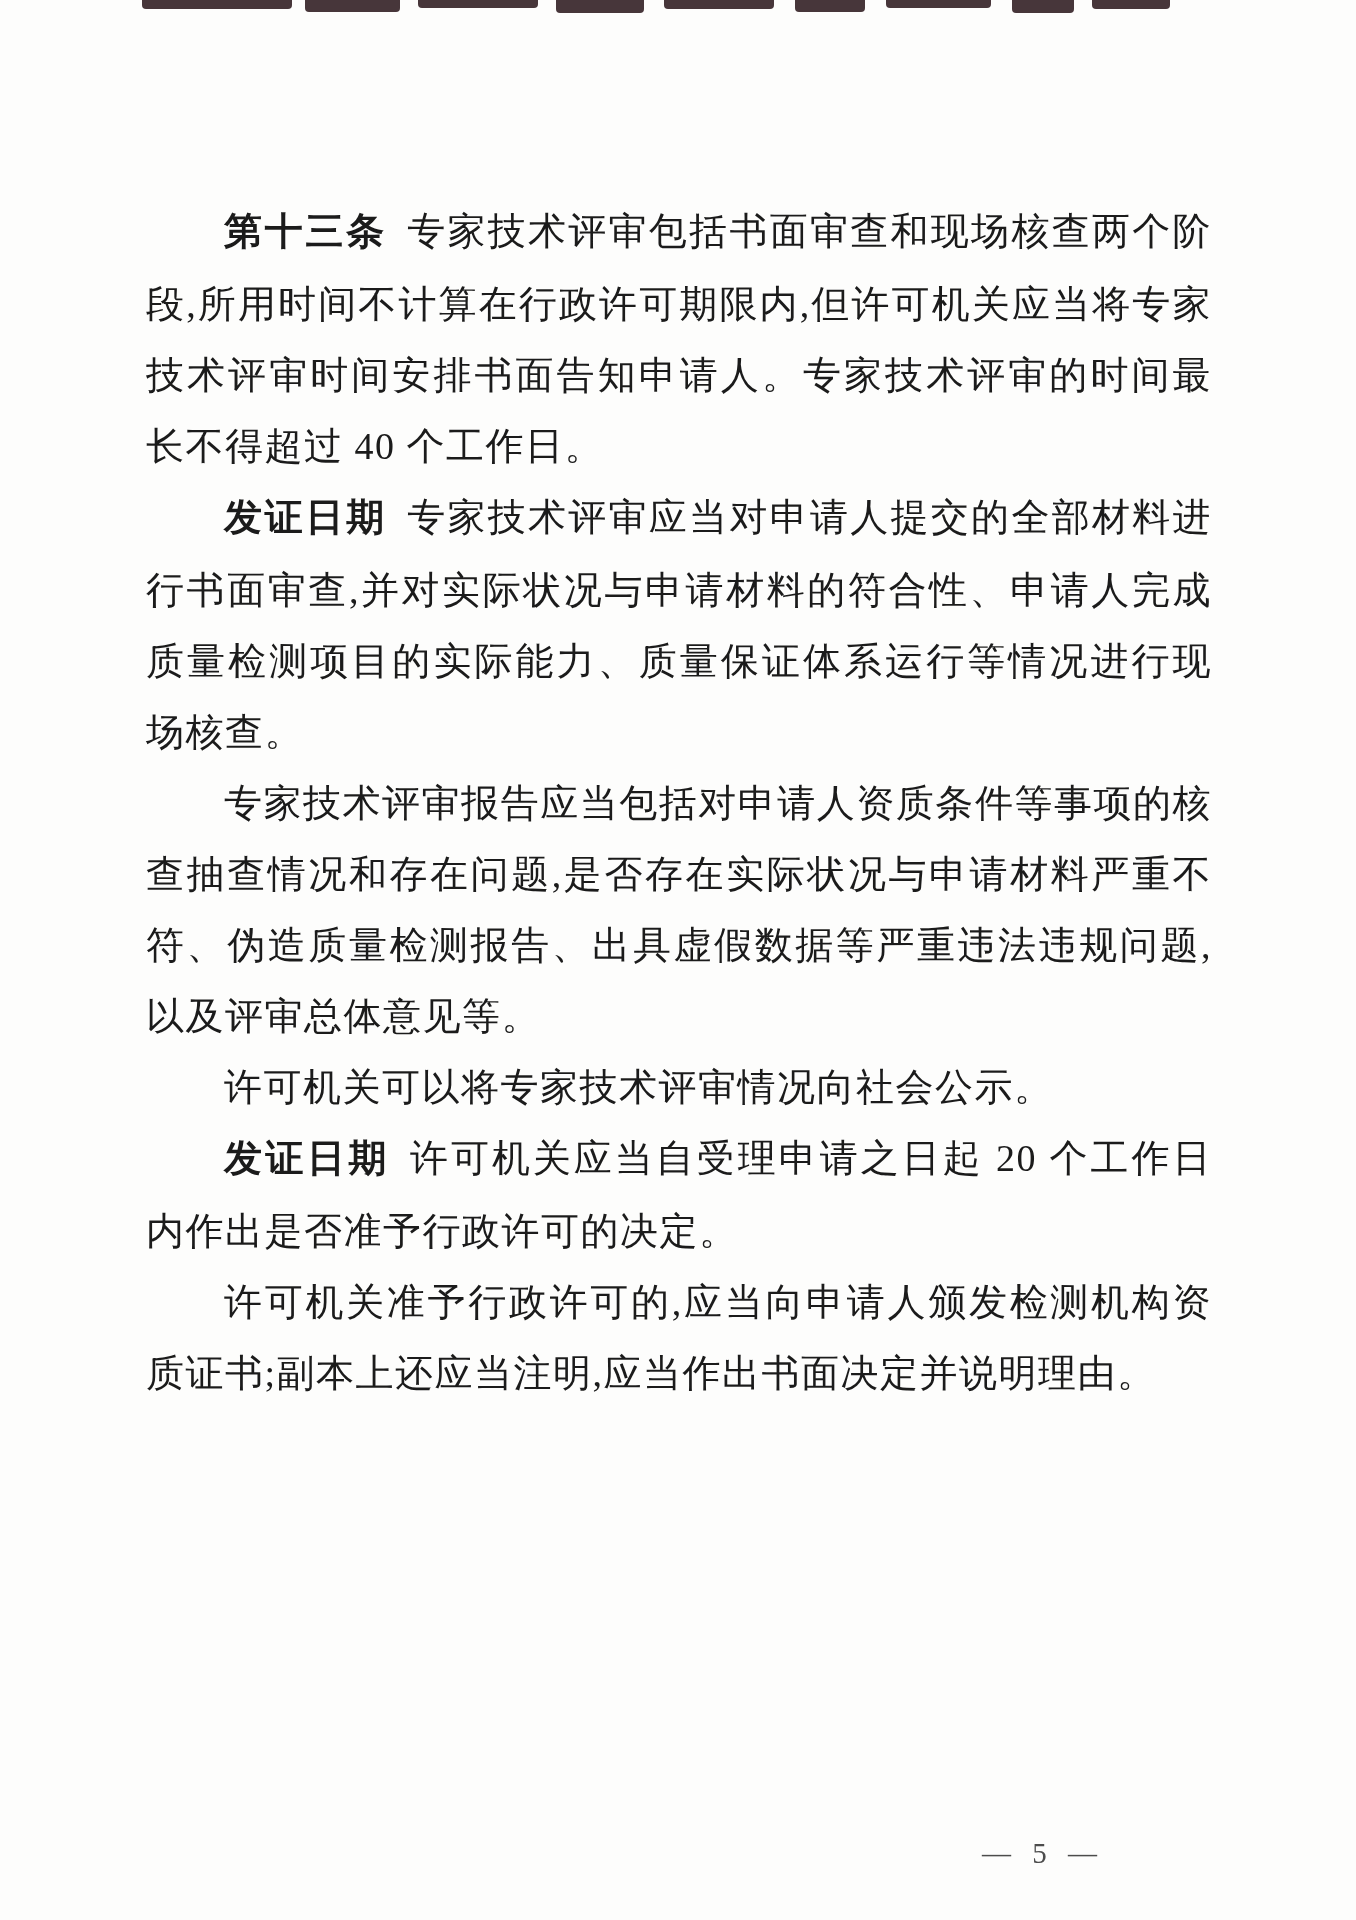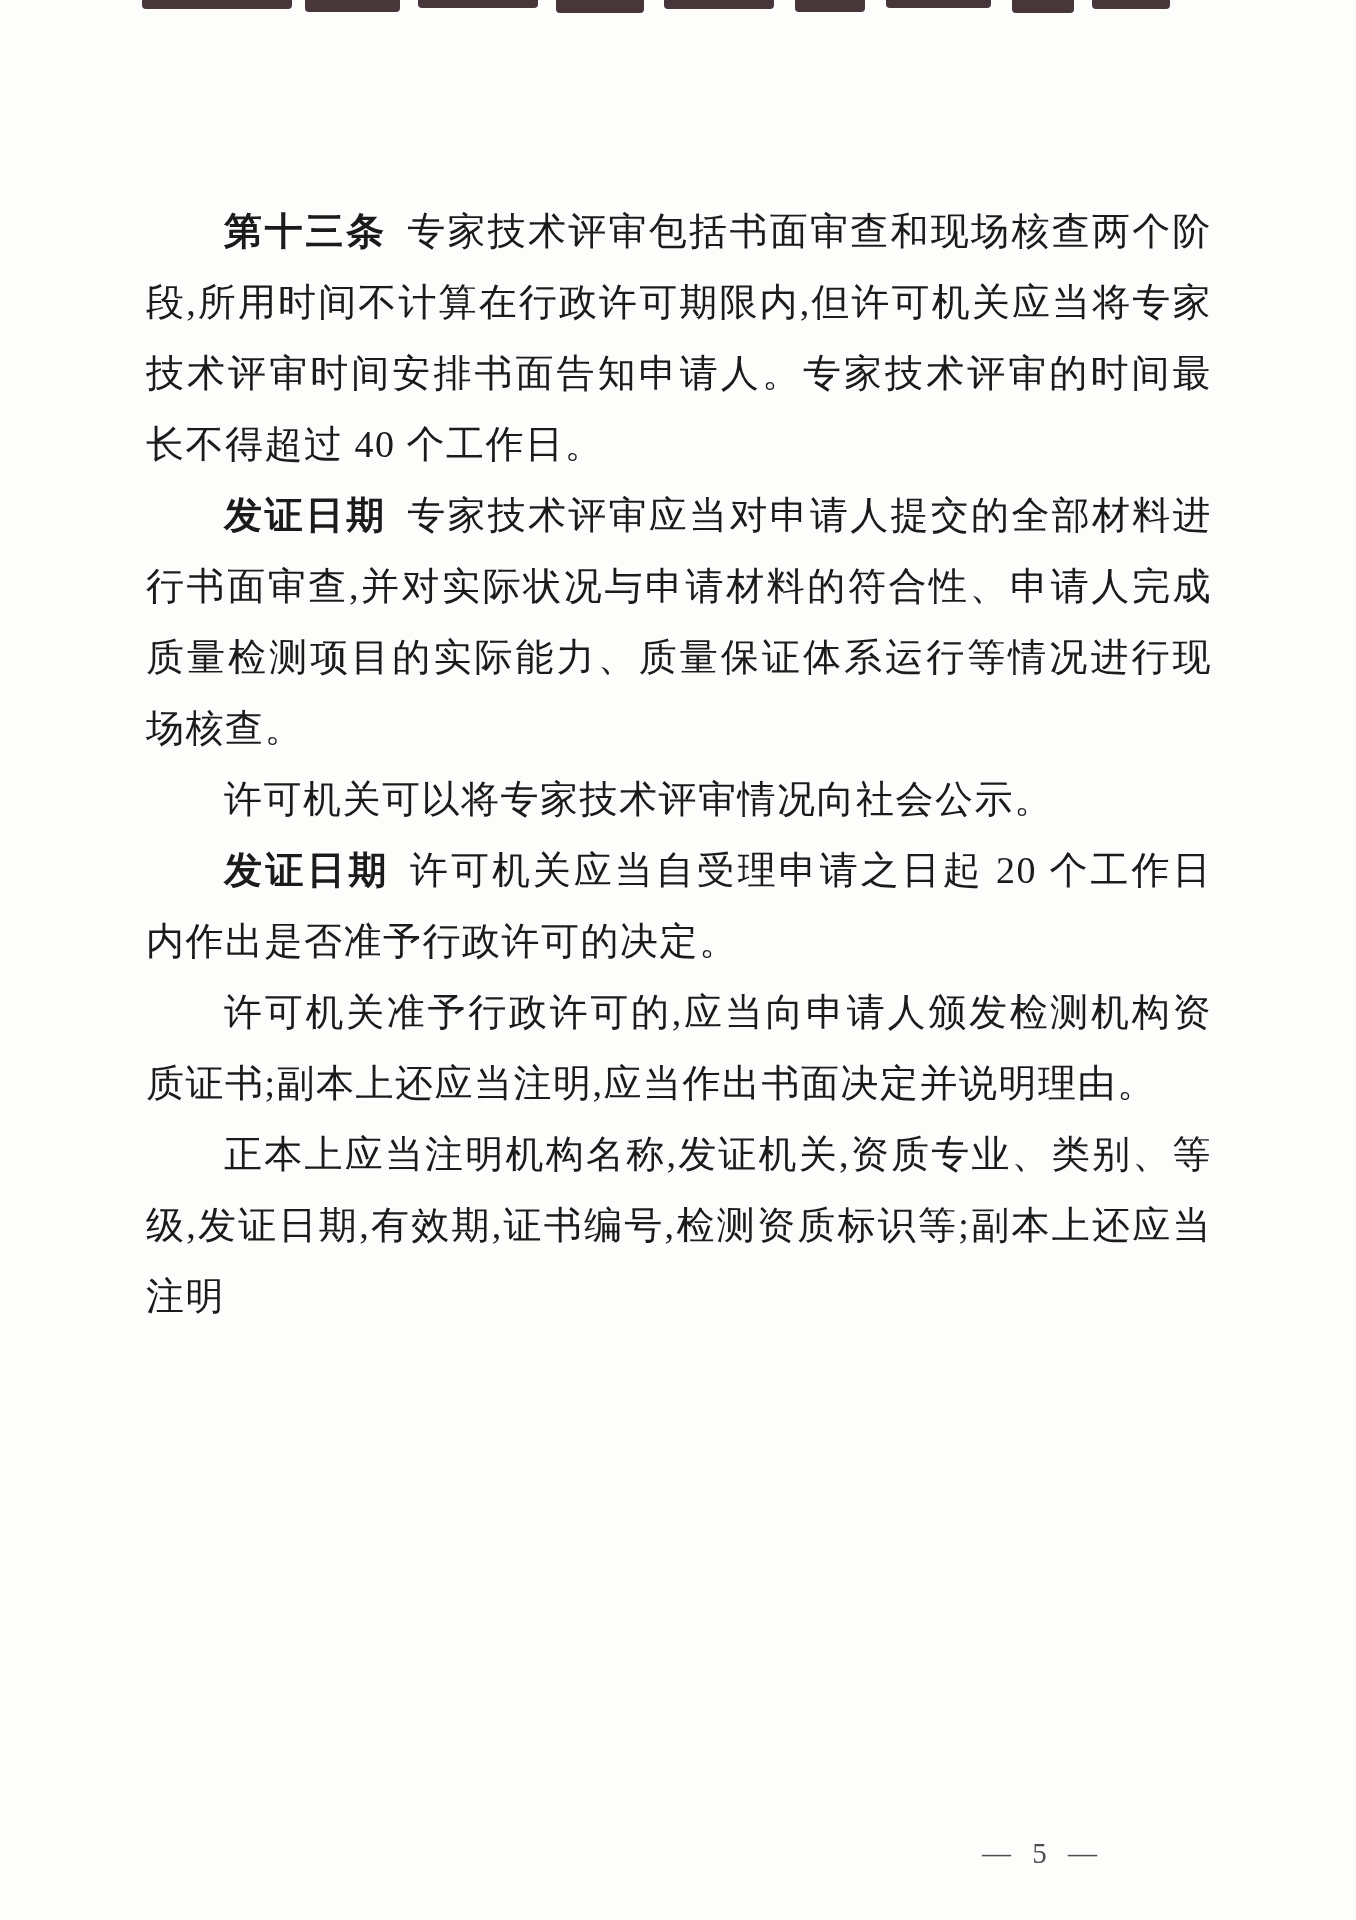--- a/index.html
+++ b/index.html
@@ -35,21 +35,21 @@
     width: 1066px;
     top: 196px;
     font-size: 38px;
     line-height: 71px;
     letter-spacing: 1.5px;
     text-align: justify;
     text-justify: inter-character;
   }
   .para { margin: 0; text-indent: 78px; }
   .term {
-    font-family: Liberation Serif, serif;
+    font-family: Liberation Mono, monospace;
     font-weight: 700;
     letter-spacing: 2px;
     margin-right: 20px;
   }
   .pagenum {
     position: absolute;
     right: 252px;
     bottom: 50px;
     font-size: 29px;
     color: #4c4c4c;
@@ -74,27 +74,27 @@
     <i class="a9"></i>
   </div>
 
   <article class="doc">
 
     <p class="para"><b class="term">第十三条</b><span>专家技术评审包括书面审查和现场核查两个阶段,所用时间不计算在行政许可期限内,但许可机关应当将专家技术评审时间安排书面告知申请人。专家技术评审的时间最长不得超过 40 个工作日。</span></p>
 
     <p class="para"><b class="term">发证日期</b><span>专家技术评审应当对申请人提交的全部材料进行书面审查,并对实际状况与申请材料的符合性、申请人完成质量检测项目的实际能力、质量保证体系运行等情况进行现场核查。</span></p>
 
 
+    <p class="para"><span>专家技术评审报告应当包括对申请人资质条件等事项的核查抽查情况和存在问题,是否存在实际状况与申请材料严重不符、伪造质量检测报告、出具虚假数据等严重违法违规问题,以及评审总体意见等。</span></p>
 
     <p class="para"><span>许可机关可以将专家技术评审情况向社会公示。</span></p>
 
     <p class="para"><b class="term">发证日期</b><span>许可机关应当自受理申请之日起 20 个工作日内作出是否准予行政许可的决定。</span></p>
 
     <p class="para"><span>许可机关准予行政许可的,应当向申请人颁发检测机构资质证书;副本上还应当注明,应当作出书面决定并说明理由。</span></p>
 
 
-    <p class="para"><span>正本上应当注明机构名称,发证机关,资质专业、类别、等级,发证日期,有效期,证书编号,检测资质标识等;副本上还应当注明</span></p>
 
   </article>
 
   <div class="pagenum">— 5 —</div>
 
 </div>
 
 </body></html>

